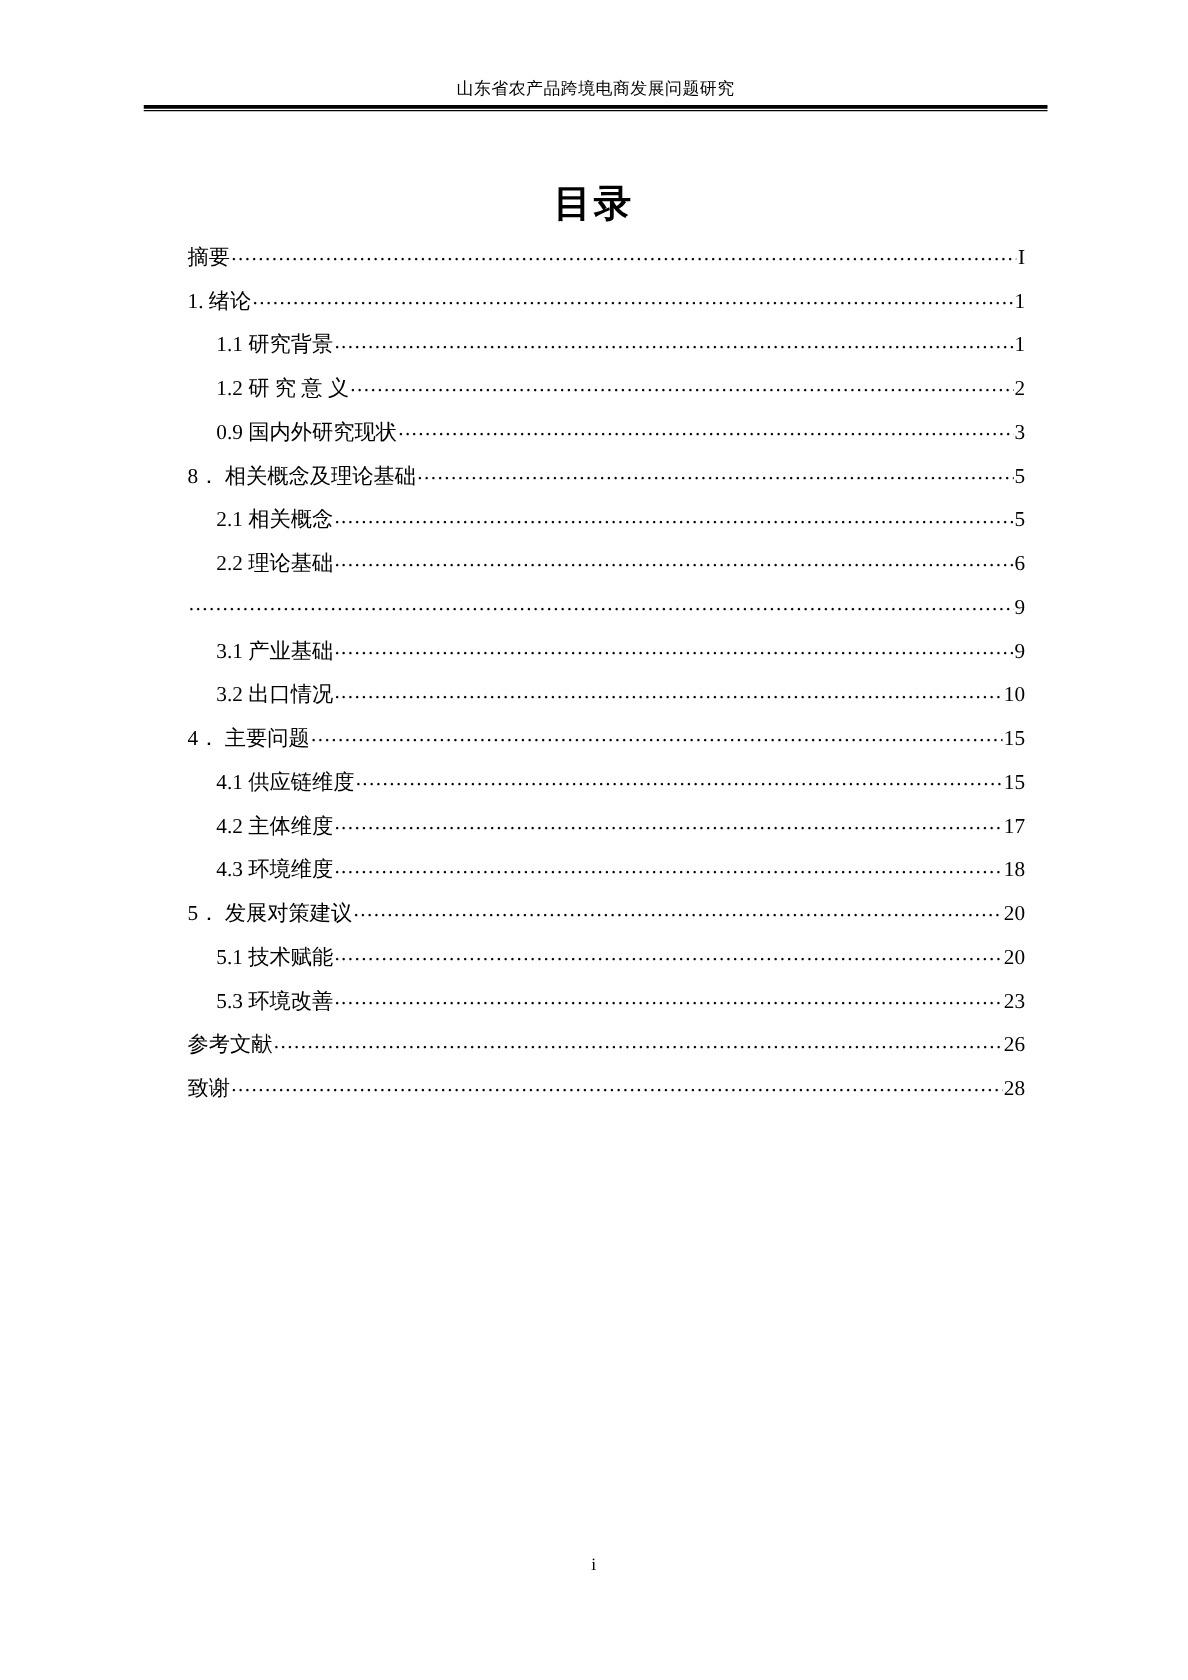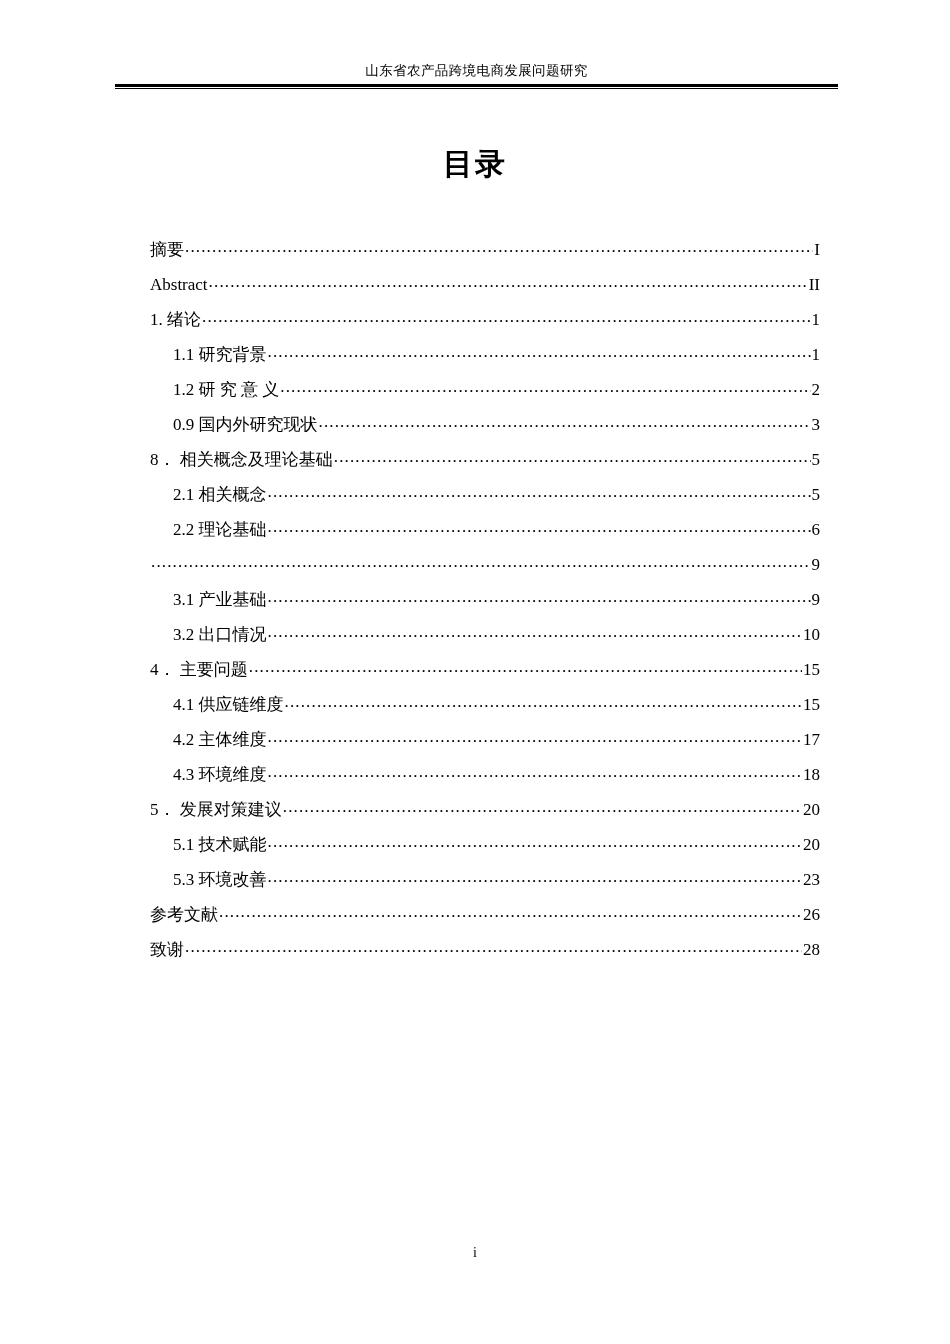--- a/index.html
+++ b/index.html
@@ -59,21 +59,20 @@
     color: #000000;
     margin-top: 24px;
   }
 
   
   .toc {
     position: absolute;
     left: 150px;
     top: 188px;
     width: 670px;
-    margin-top: 44px;
   }
   .toc-entry {
     display: flex;
     align-items: baseline;
     width: 100%;
     height: 35px;
     font-family: "Liberation Serif", "DejaVu Serif", serif;
     font-size: 17px;
     line-height: 35px;
     color: #000000;
@@ -136,25 +135,20 @@
 
   <div class="doc-title">目录</div>
 
   <div class="toc" id="toc-list">
       <div class="toc-entry">
         <span class="toc-label">摘要</span>
         <span class="toc-leader"></span>
         <span class="toc-page">I</span>
       </div>
       <div class="toc-entry">
-        <span class="toc-label">Abstract</span>
-        <span class="toc-leader"></span>
-        <span class="toc-page">II</span>
-      </div>
-      <div class="toc-entry">
         <span class="toc-label">1. 绪论</span>
         <span class="toc-leader"></span>
         <span class="toc-page">1</span>
       </div>
       <div class="toc-entry level-2">
         <span class="toc-label">1.1 研究背景</span>
         <span class="toc-leader"></span>
         <span class="toc-page">1</span>
       </div>
       <div class="toc-entry level-2">

